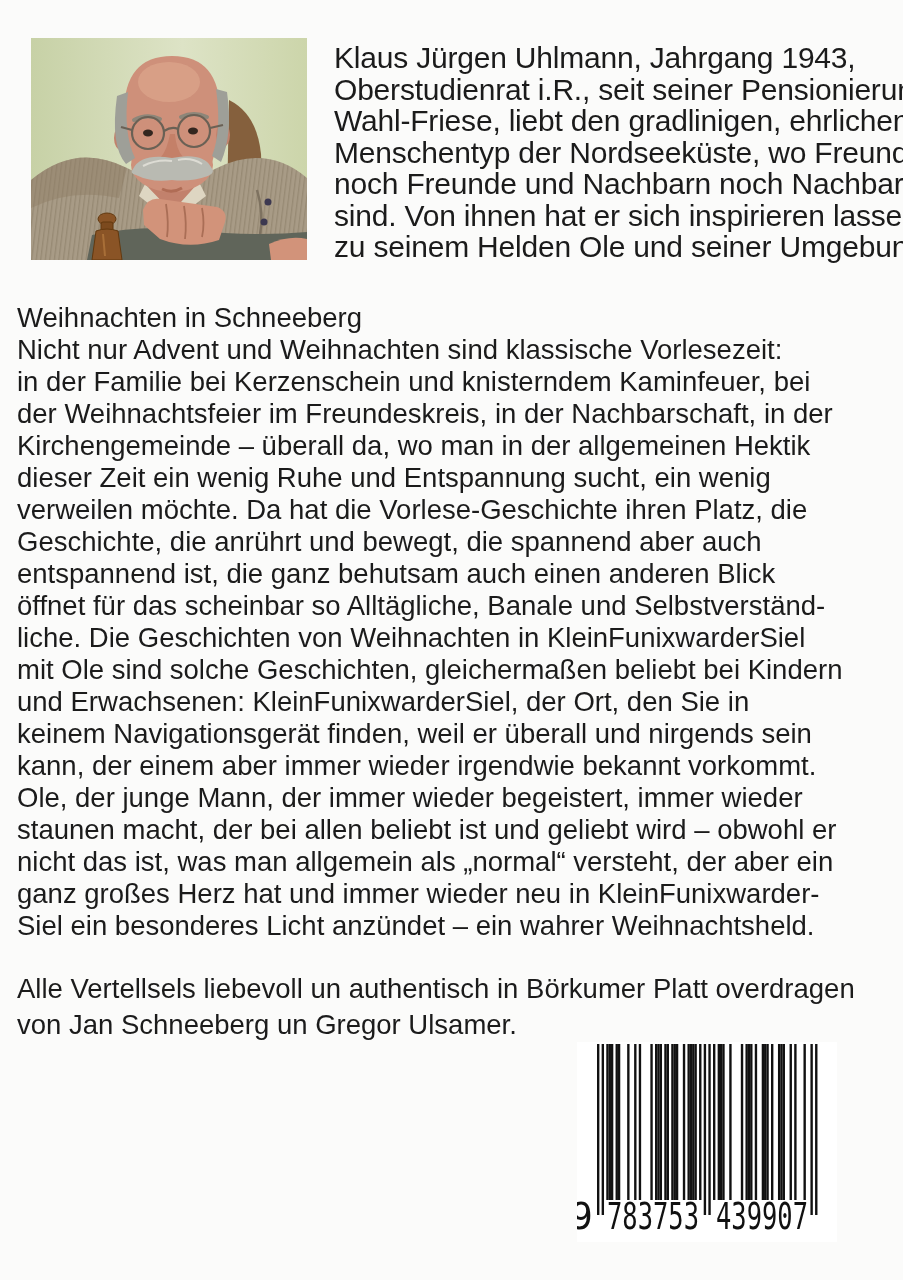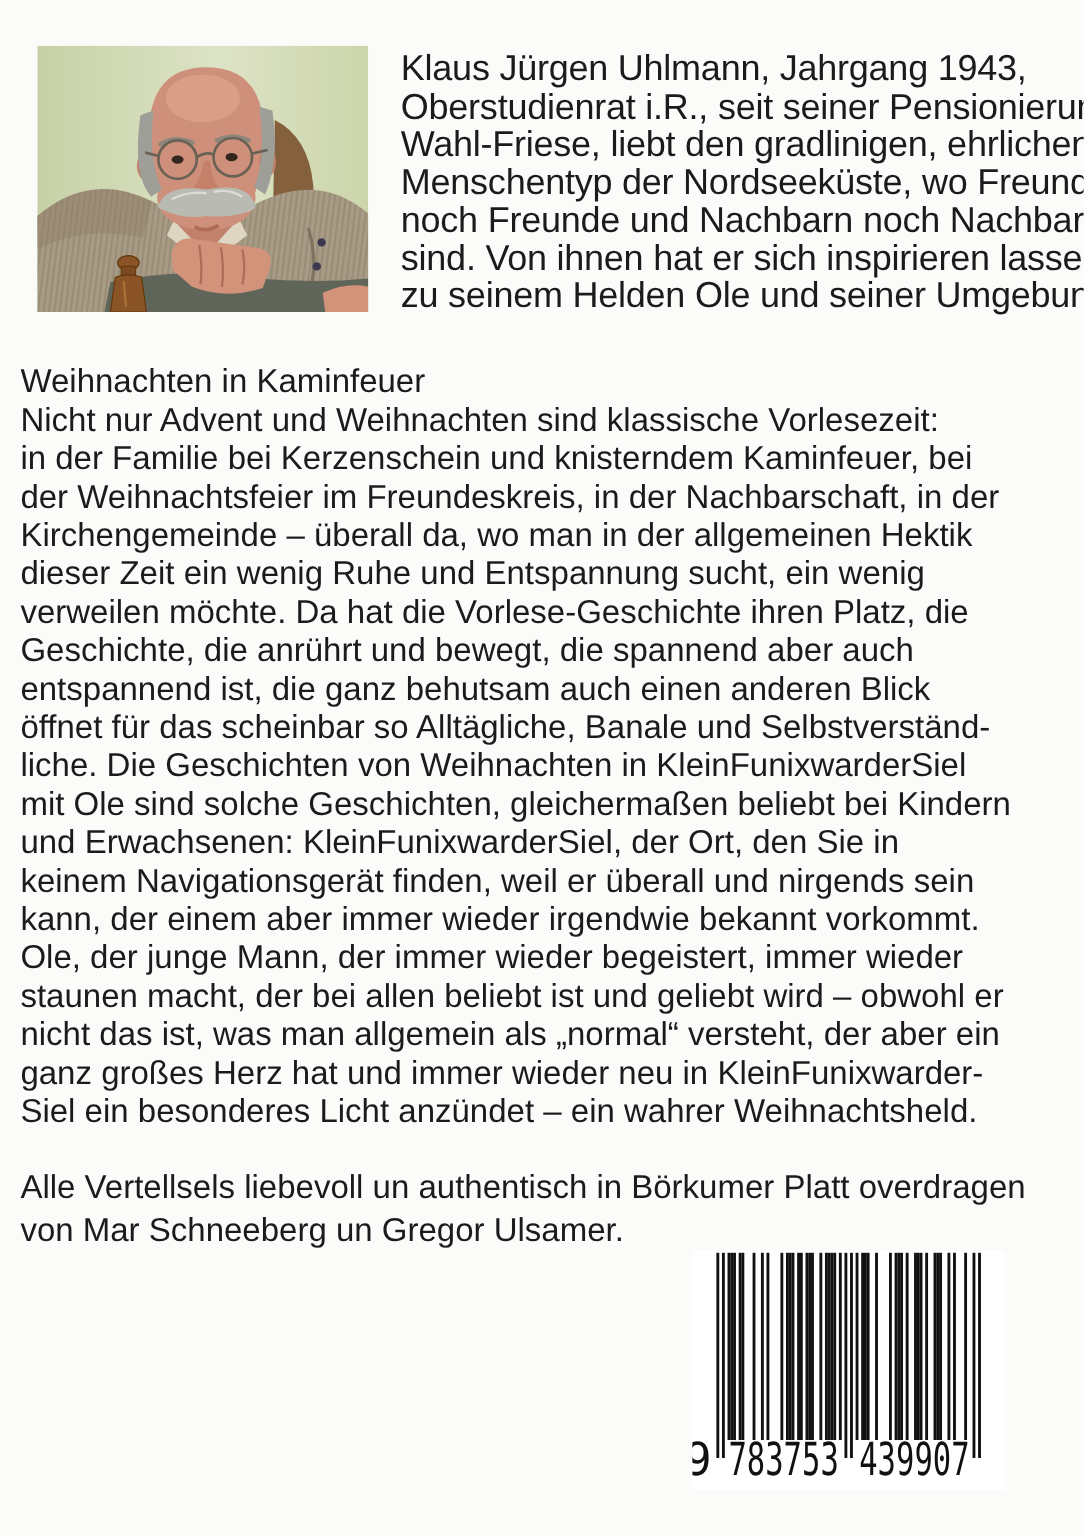--- a/index.html
+++ b/index.html
@@ -116,21 +116,21 @@
   </div>
 
   <div class="bio">Klaus Jürgen Uhlmann, Jahrgang 1943,
 Oberstudienrat i.R., seit seiner Pensionierung
 Wahl-Friese, liebt den gradlinigen, ehrlichen
 Menschentyp der Nordseeküste, wo Freunde
 noch Freunde und Nachbarn noch Nachbarn
 sind. Von ihnen hat er sich inspirieren lassen
 zu seinem Helden Ole und seiner Umgebung</div>
 
-  <div class="blurb"><span>Weihnachten in Kaminfeuer</span>
+  <div class="blurb"><span>Weihnachten in Schneeberg</span>
 <span>Nicht nur Advent und Weihnachten sind klassische Vorlesezeit:
 in der Familie bei Kerzenschein und knisterndem Kaminfeuer, bei
 der Weihnachtsfeier im Freundeskreis, in der Nachbarschaft, in der
 Kirchengemeinde – überall da, wo man in der allgemeinen Hektik
 dieser Zeit ein wenig Ruhe und Entspannung sucht, ein wenig
 verweilen möchte. Da hat die Vorlese-Geschichte ihren Platz, die
 Geschichte, die anrührt und bewegt, die spannend aber auch
 entspannend ist, die ganz behutsam auch einen anderen Blick
 öffnet für das scheinbar so Alltägliche, Banale und Selbstverständ-
 liche. Die Geschichten von Weihnachten in KleinFunixwarderSiel
@@ -138,21 +138,21 @@
 und Erwachsenen: KleinFunixwarderSiel, der Ort, den Sie in
 keinem Navigationsgerät finden, weil er überall und nirgends sein
 kann, der einem aber immer wieder irgendwie bekannt vorkommt.
 Ole, der junge Mann, der immer wieder begeistert, immer wieder
 staunen macht, der bei allen beliebt ist und geliebt wird – obwohl er
 nicht das ist, was man allgemein als „normal“ versteht, der aber ein
 ganz großes Herz hat und immer wieder neu in KleinFunixwarder-
 Siel ein besonderes Licht anzündet – ein wahrer Weihnachtsheld.</span></div>
 
   <div class="note">Alle Vertellsels liebevoll un authentisch in Börkumer Platt overdragen
-von Mar Schneeberg un Gregor Ulsamer.</div>
+von Jan Schneeberg un Gregor Ulsamer.</div>
 
   <div class="barcode">
     <svg width="250" height="196" viewBox="0 0 250 196">
       <g id="bc-bars" fill="#111">
           <rect x="20.00" y="2" width="2.38" height="171"></rect>
           <rect x="24.64" y="2" width="2.38" height="171"></rect>
           <rect x="29.28" y="2" width="2.38" height="156"></rect>
           <rect x="31.60" y="2" width="2.38" height="156"></rect>
           <rect x="33.92" y="2" width="2.38" height="156"></rect>
           <rect x="38.56" y="2" width="2.38" height="156"></rect>

